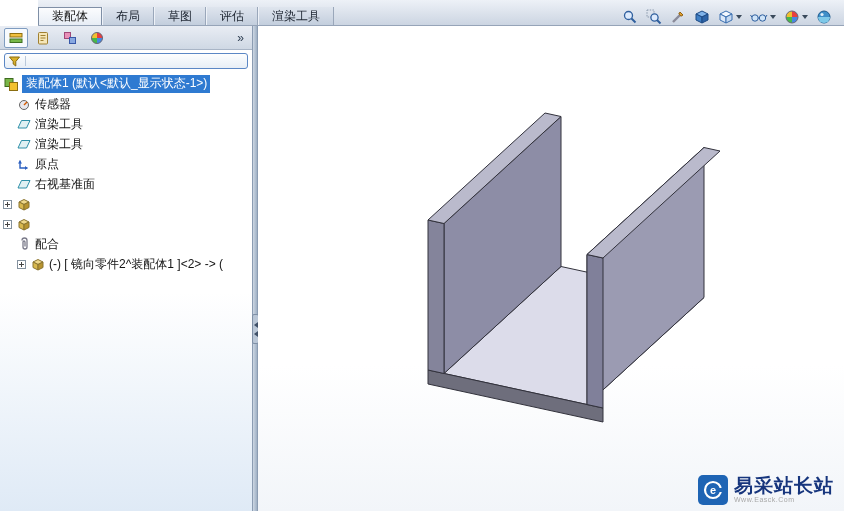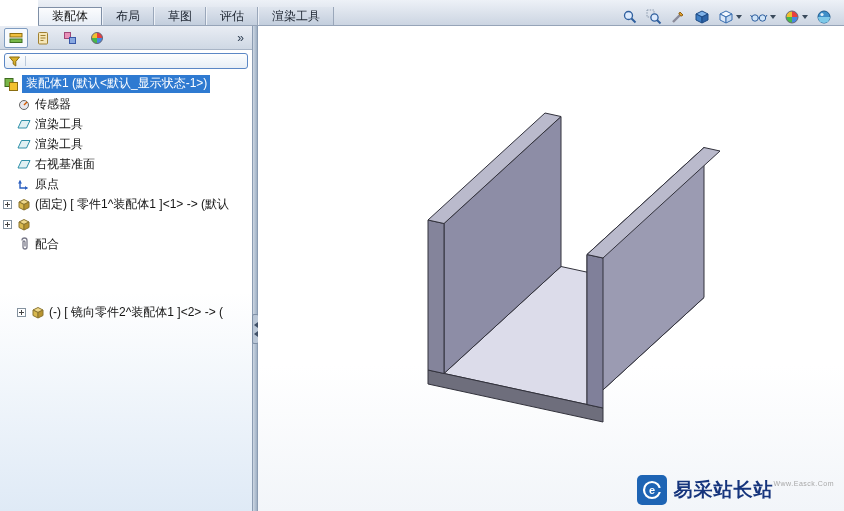--- a/index.html
+++ b/index.html
@@ -35,21 +35,21 @@
   .chevron { margin-left:auto; color:#2c3c50; font-size:12px; padding-right:4px; }
 
   .filter-row { padding:3px 4px 2px 4px; }
   .filter-box { height:16px; border:1px solid #5b87c5; border-radius:3px;
     background:linear-gradient(#fdfefe,#e7eef6); display:flex; align-items:center; padding-left:3px; gap:4px; }
   .filter-div { width:1px; height:10px; background:#b9c8da; }
 
   
   .tree { padding:3px 0 0 3px; }
   .row { height:20px; display:flex; align-items:center; white-space:nowrap; overflow:hidden; }
-  .row.lv2 { padding-left:14px;margin-top:48px; }
+  .row.lv2 { padding-left:14px; }
   .exp { flex:0 0 auto; width:9px; height:9px; border:1px solid #84929f; background:#fff;
     position:relative; margin-right:4px; }
   .exp::before { content:""; position:absolute; left:1px; top:3px; width:5px; height:1px; background:#444; }
   .exp.plus::after { content:""; position:absolute; left:3px; top:1px; width:1px; height:5px; background:#444; }
   .spacer { flex:0 0 auto; width:13px; }
   .ticon { flex:0 0 auto; width:16px; display:flex; align-items:center; justify-content:center; margin-right:3px; }
   .lbl { font-size:12px; color:#141414; }
   .lbl.sel { background:#2f7ad1; color:#fff; padding:0 3px 1px 4px; }
 
   
@@ -64,21 +64,21 @@
   
   .viewport { position:absolute; left:258px; right:0; top:0; bottom:0;
     background:linear-gradient(#ffffff 70%, #f2f5f9); }
   .model-svg { position:absolute; left:0; top:0; }
   .model-svg polygon { stroke:#32323c; stroke-width:1; stroke-linejoin:round; }
 
   
   .watermark { position:absolute; right:10px; bottom:6px; display:flex; align-items:center; gap:6px; }
   .wm-icon { width:30px; height:30px; background:#1e64b4; border-radius:5px;
     display:flex; align-items:center; justify-content:center; }
-  .wm-text { display:flex; line-height:1.05; }
+  .wm-text { display:flex; flex-direction:column; line-height:1.05; }
   .wm-title { font-size:19px; font-weight:bold; color:#16357d; letter-spacing:1px; }
   .wm-sub { font-size:7px; color:#a8a8a8; letter-spacing:0.5px; }
 </style>
 </head>
 <body>
 
 <div class="topbar">
   <div class="tabs">
     <div class="tab active">
         <span>装配体</span>
@@ -245,48 +245,47 @@
               <polygon points="1,11 4.5,3.5 13,3.5 9.5,11" fill="rgba(80,170,190,0.18)" stroke="#2e8fa8"></polygon>
             </svg>
         </span>
         <span class="lbl">渲染工具</span>
       </div>
 
       <div class="row">
         <span class="spacer"></span>
         <span class="ticon">
           <svg width="14" height="14">
-              <polygon points="1,11 4.5,3.5 13,3.5 9.5,11" fill="rgba(80,170,190,0.18)" stroke="#2e8fa8"></polygon>
-            </svg>
-        </span>
-        <span class="lbl">右视基准面</span>
-      </div>
-
-      <div class="row">
-        <span class="spacer"></span>
-        <span class="ticon">
-          <svg width="14" height="14">
             <path d="M3,3.5 L3,11 L10.5,11" fill="none" stroke="#2b5fc0" stroke-width="1.4"></path>
             <path d="M3,3.5 l-2,3 h4 z" fill="#2b5fc0"></path>
             <path d="M10.5,11 l-2.5,-2 v4 z" fill="#2b5fc0"></path>
           </svg>
         </span>
         <span class="lbl">原点</span>
       </div>
 
       <div class="row">
+        <span class="spacer"></span>
+        <span class="ticon">
+          <svg width="14" height="14">
+              <polygon points="1,11 4.5,3.5 13,3.5 9.5,11" fill="rgba(80,170,190,0.18)" stroke="#2e8fa8"></polygon>
+            </svg>
+        </span>
+        <span class="lbl">右视基准面</span>
+      </div>
+
+      <div class="row">
         <span class="exp plus"></span>
         <span class="ticon">
           <svg width="14" height="14">
             <polygon points="2,5 7,2.5 12,5 7,7.5" fill="#efd88a" stroke="#8a7430"></polygon>
             <polygon points="2,5 7,7.5 7,13 2,10.5" fill="#d8b84e" stroke="#8a7430"></polygon>
             <polygon points="12,5 7,7.5 7,13 12,10.5" fill="#b89430" stroke="#8a7430"></polygon>
           </svg>
         </span>
-        <span class="lbl">(固定) [ 零件1^装配体1 ]&lt;1&gt; -&gt; (默认</span>
       </div>
 
       <div class="row">
         <span class="exp plus"></span>
         <span class="ticon">
           <svg width="14" height="14">
             <polygon points="2,5 7,2.5 12,5 7,7.5" fill="#efd88a" stroke="#8a7430"></polygon>
             <polygon points="2,5 7,7.5 7,13 2,10.5" fill="#d8b84e" stroke="#8a7430"></polygon>
             <polygon points="12,5 7,7.5 7,13 12,10.5" fill="#b89430" stroke="#8a7430"></polygon>
           </svg>

